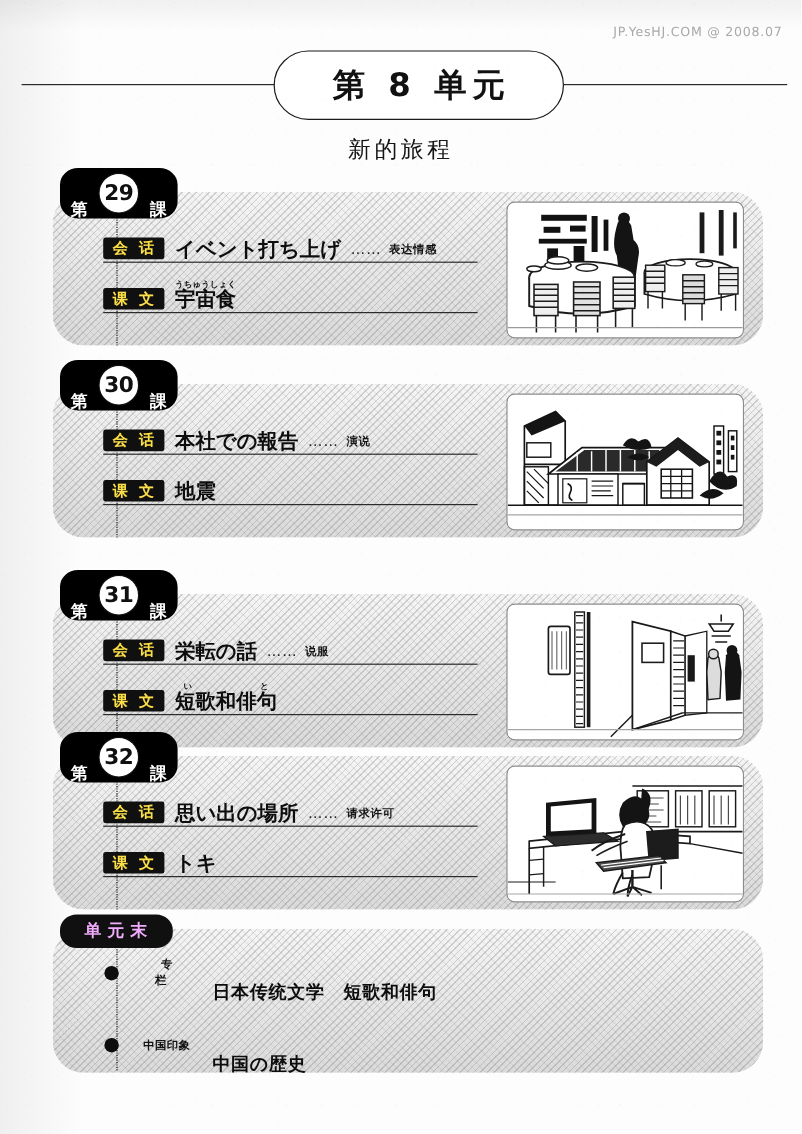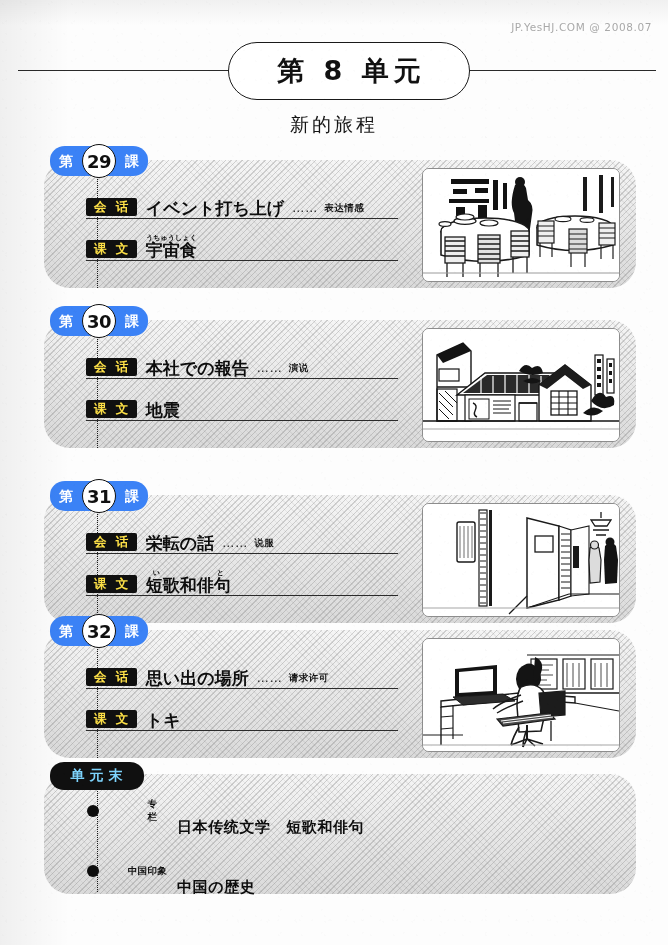--- a/index.html
+++ b/index.html
@@ -159,26 +159,26 @@
     position: absolute;
     left: 6px;
     top: 0px;
     height: 30px;
     z-index: 12;
     display: flex;
     align-items: center;
   }
   .badge .plate {
     position: relative;
-    height: 30px;
+    height: 42px;
     min-width: 96px;
-    background: #3b82f6;
+    background: #000000;
     border-radius: 15px / 14px;
     display: flex;
-    align-items: center;
+    align-items: flex-end;
     justify-content: space-between;
     padding: 0 9px;
     box-sizing: border-box;
     color: #fff;
   }
   .badge .k {
     font-size: 14px;
     font-weight: bold;
     color: #fff;
     line-height: 1;
@@ -320,21 +320,21 @@
         rgba(150,150,150,.14) 1px,
         rgba(255,255,255,0) 1px,
         rgba(255,255,255,0) 5px),
       linear-gradient(to bottom, rgba(255,255,255,.55), rgba(190,190,190,.35));
   }
   #unitend .ue-badge {
     position: absolute;
     left: 6px;
     top: 0px;
     background: #101010;
-    color: #7dd3fc;
+    color: #f0abfc;
     height: 28px;
     min-width: 94px;
     border-radius: 14px / 13px;
     display: flex;
     align-items: center;
     justify-content: center;
     font-size: 14px;
     font-weight: bold;
     letter-spacing: 5px;
     padding: 0 12px 0 16px;
@@ -356,21 +356,21 @@
   }
   .ue-row .bullet {
     width: 12px; height: 12px;
     border-radius: 50%;
     background: #0d0d0d;
     flex: 0 0 auto;
     margin-left: -1px;
   }
   .ue-row .cat {
     width: 56px;
-    text-align: right;
+    text-align: center;
     font-size: 9.5px;
     font-weight: bold;
     color: #121212;
     margin-left: 12px;
     flex: 0 0 auto;
     letter-spacing: .3px;
   }
   .ue-row .cat.spread { letter-spacing: 10px; text-indent: 10px; }
   .ue-row .txt {
     font-size: 15px;

